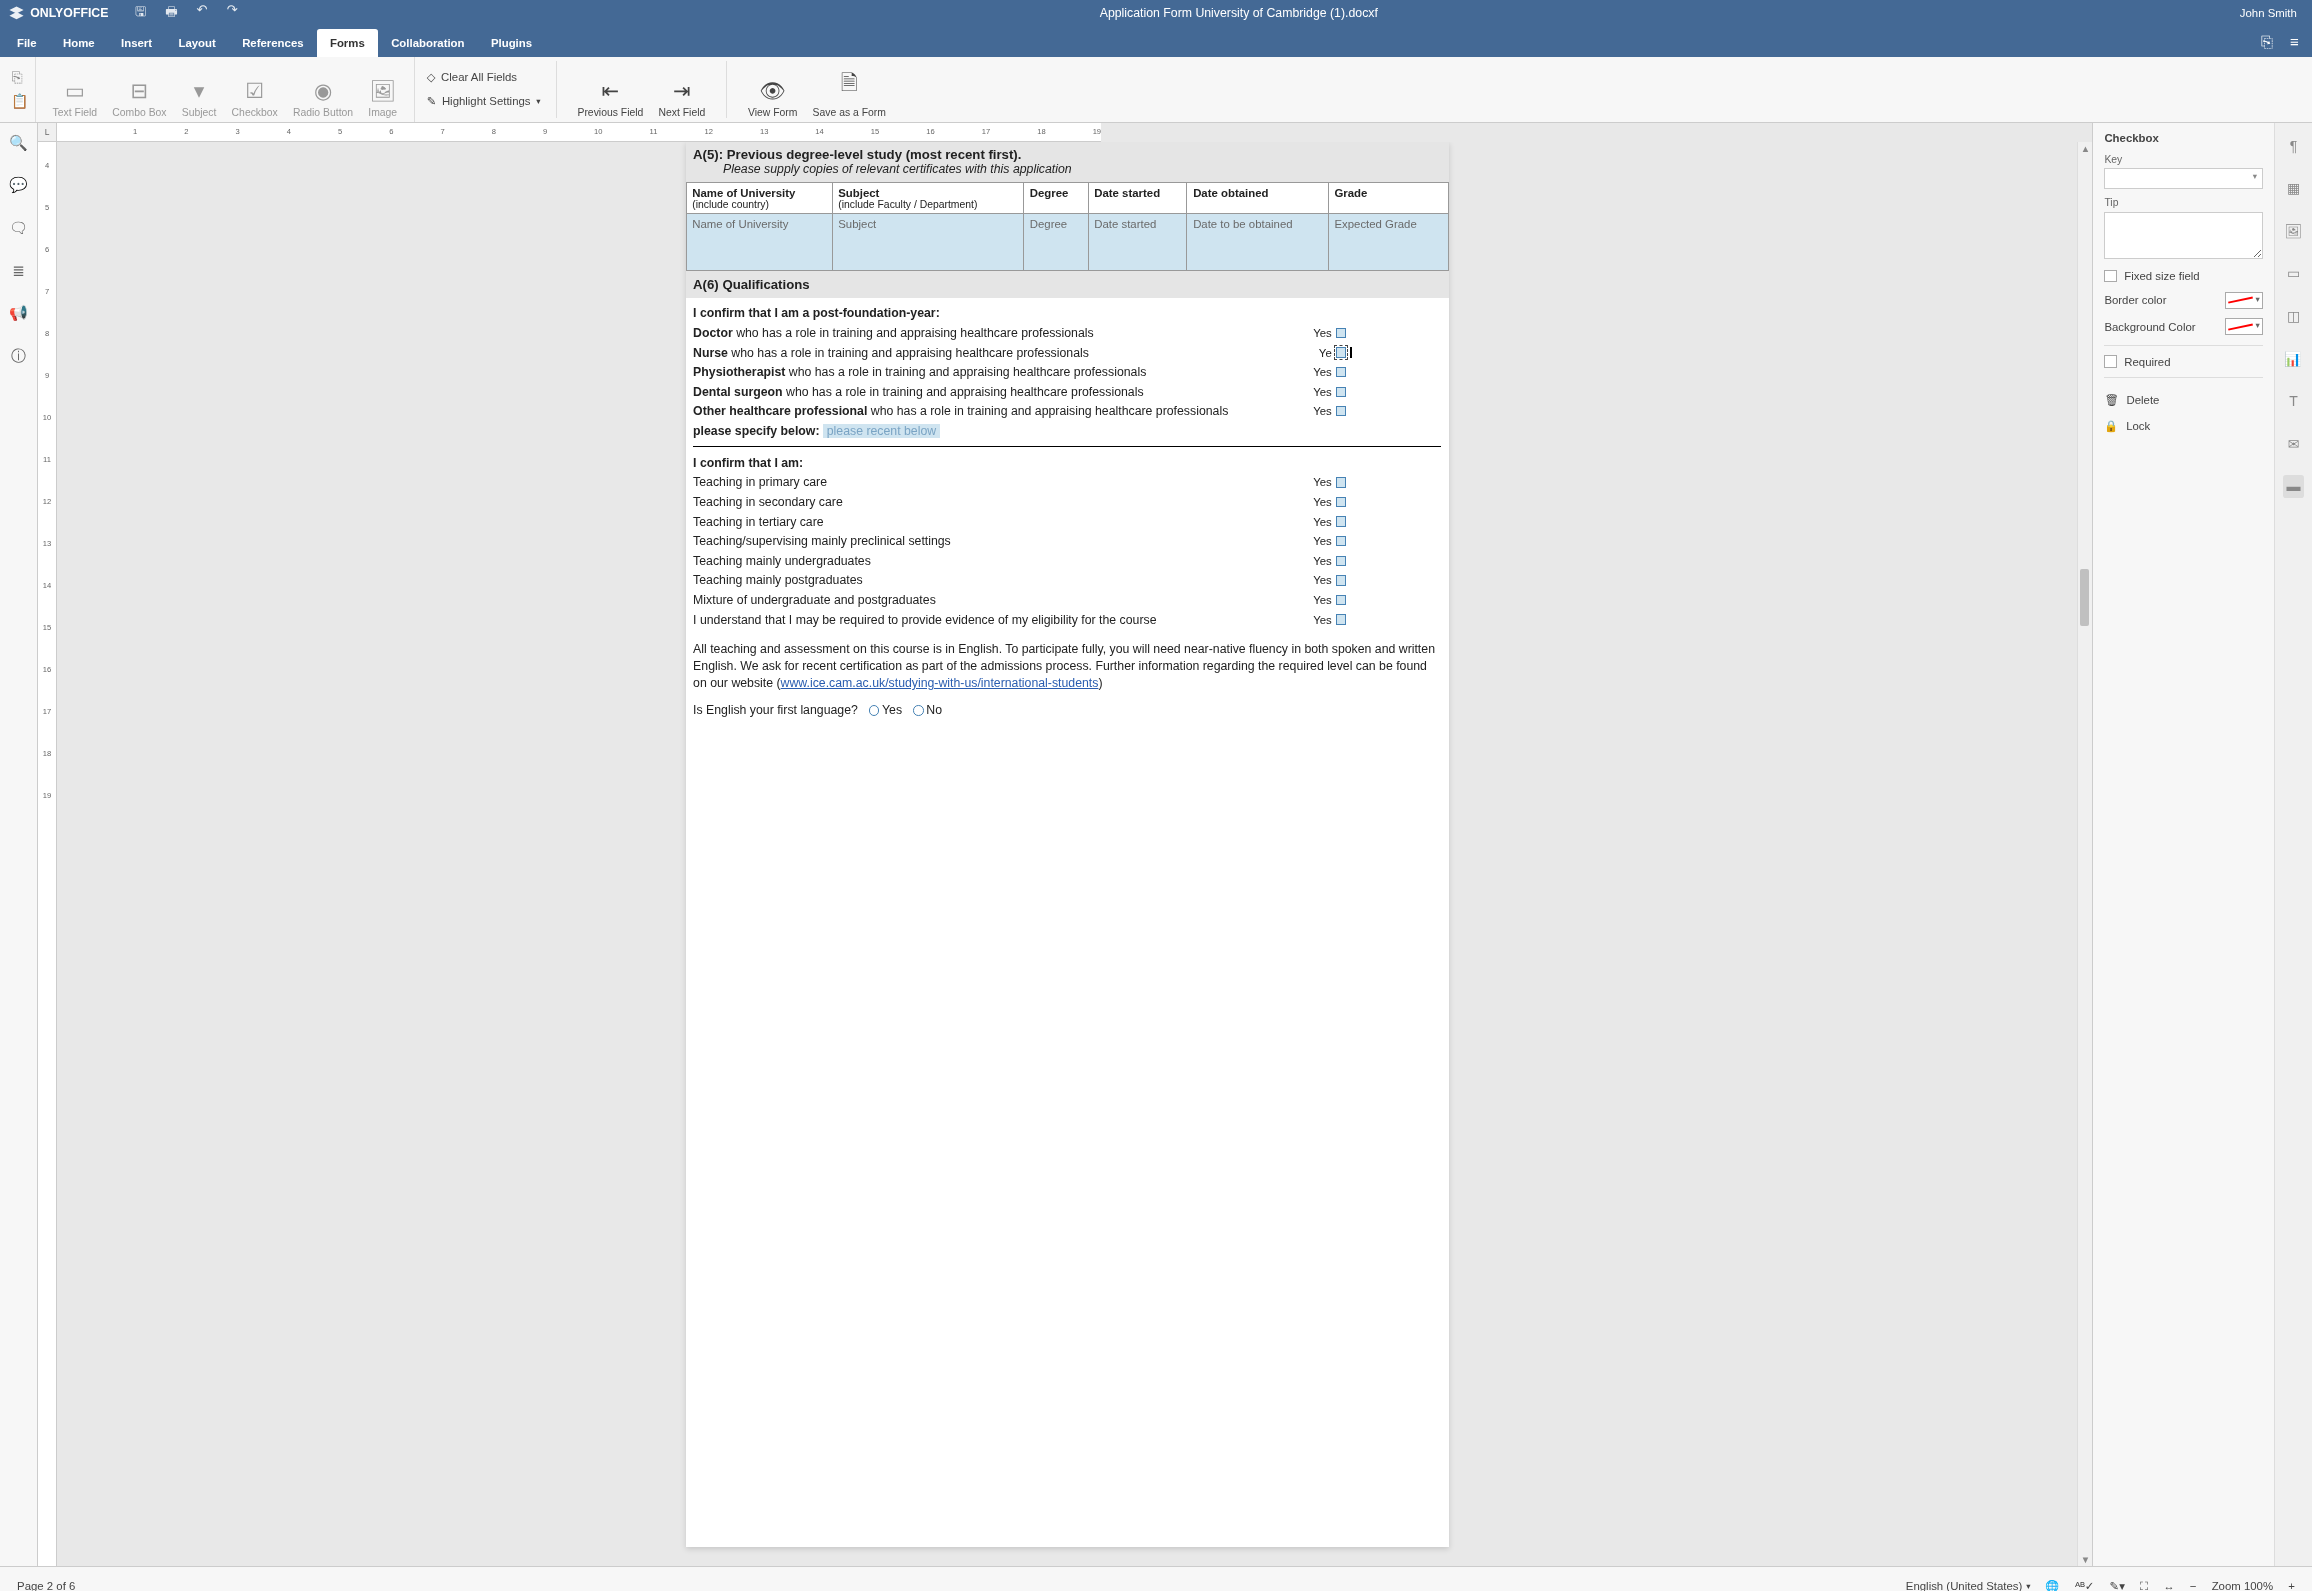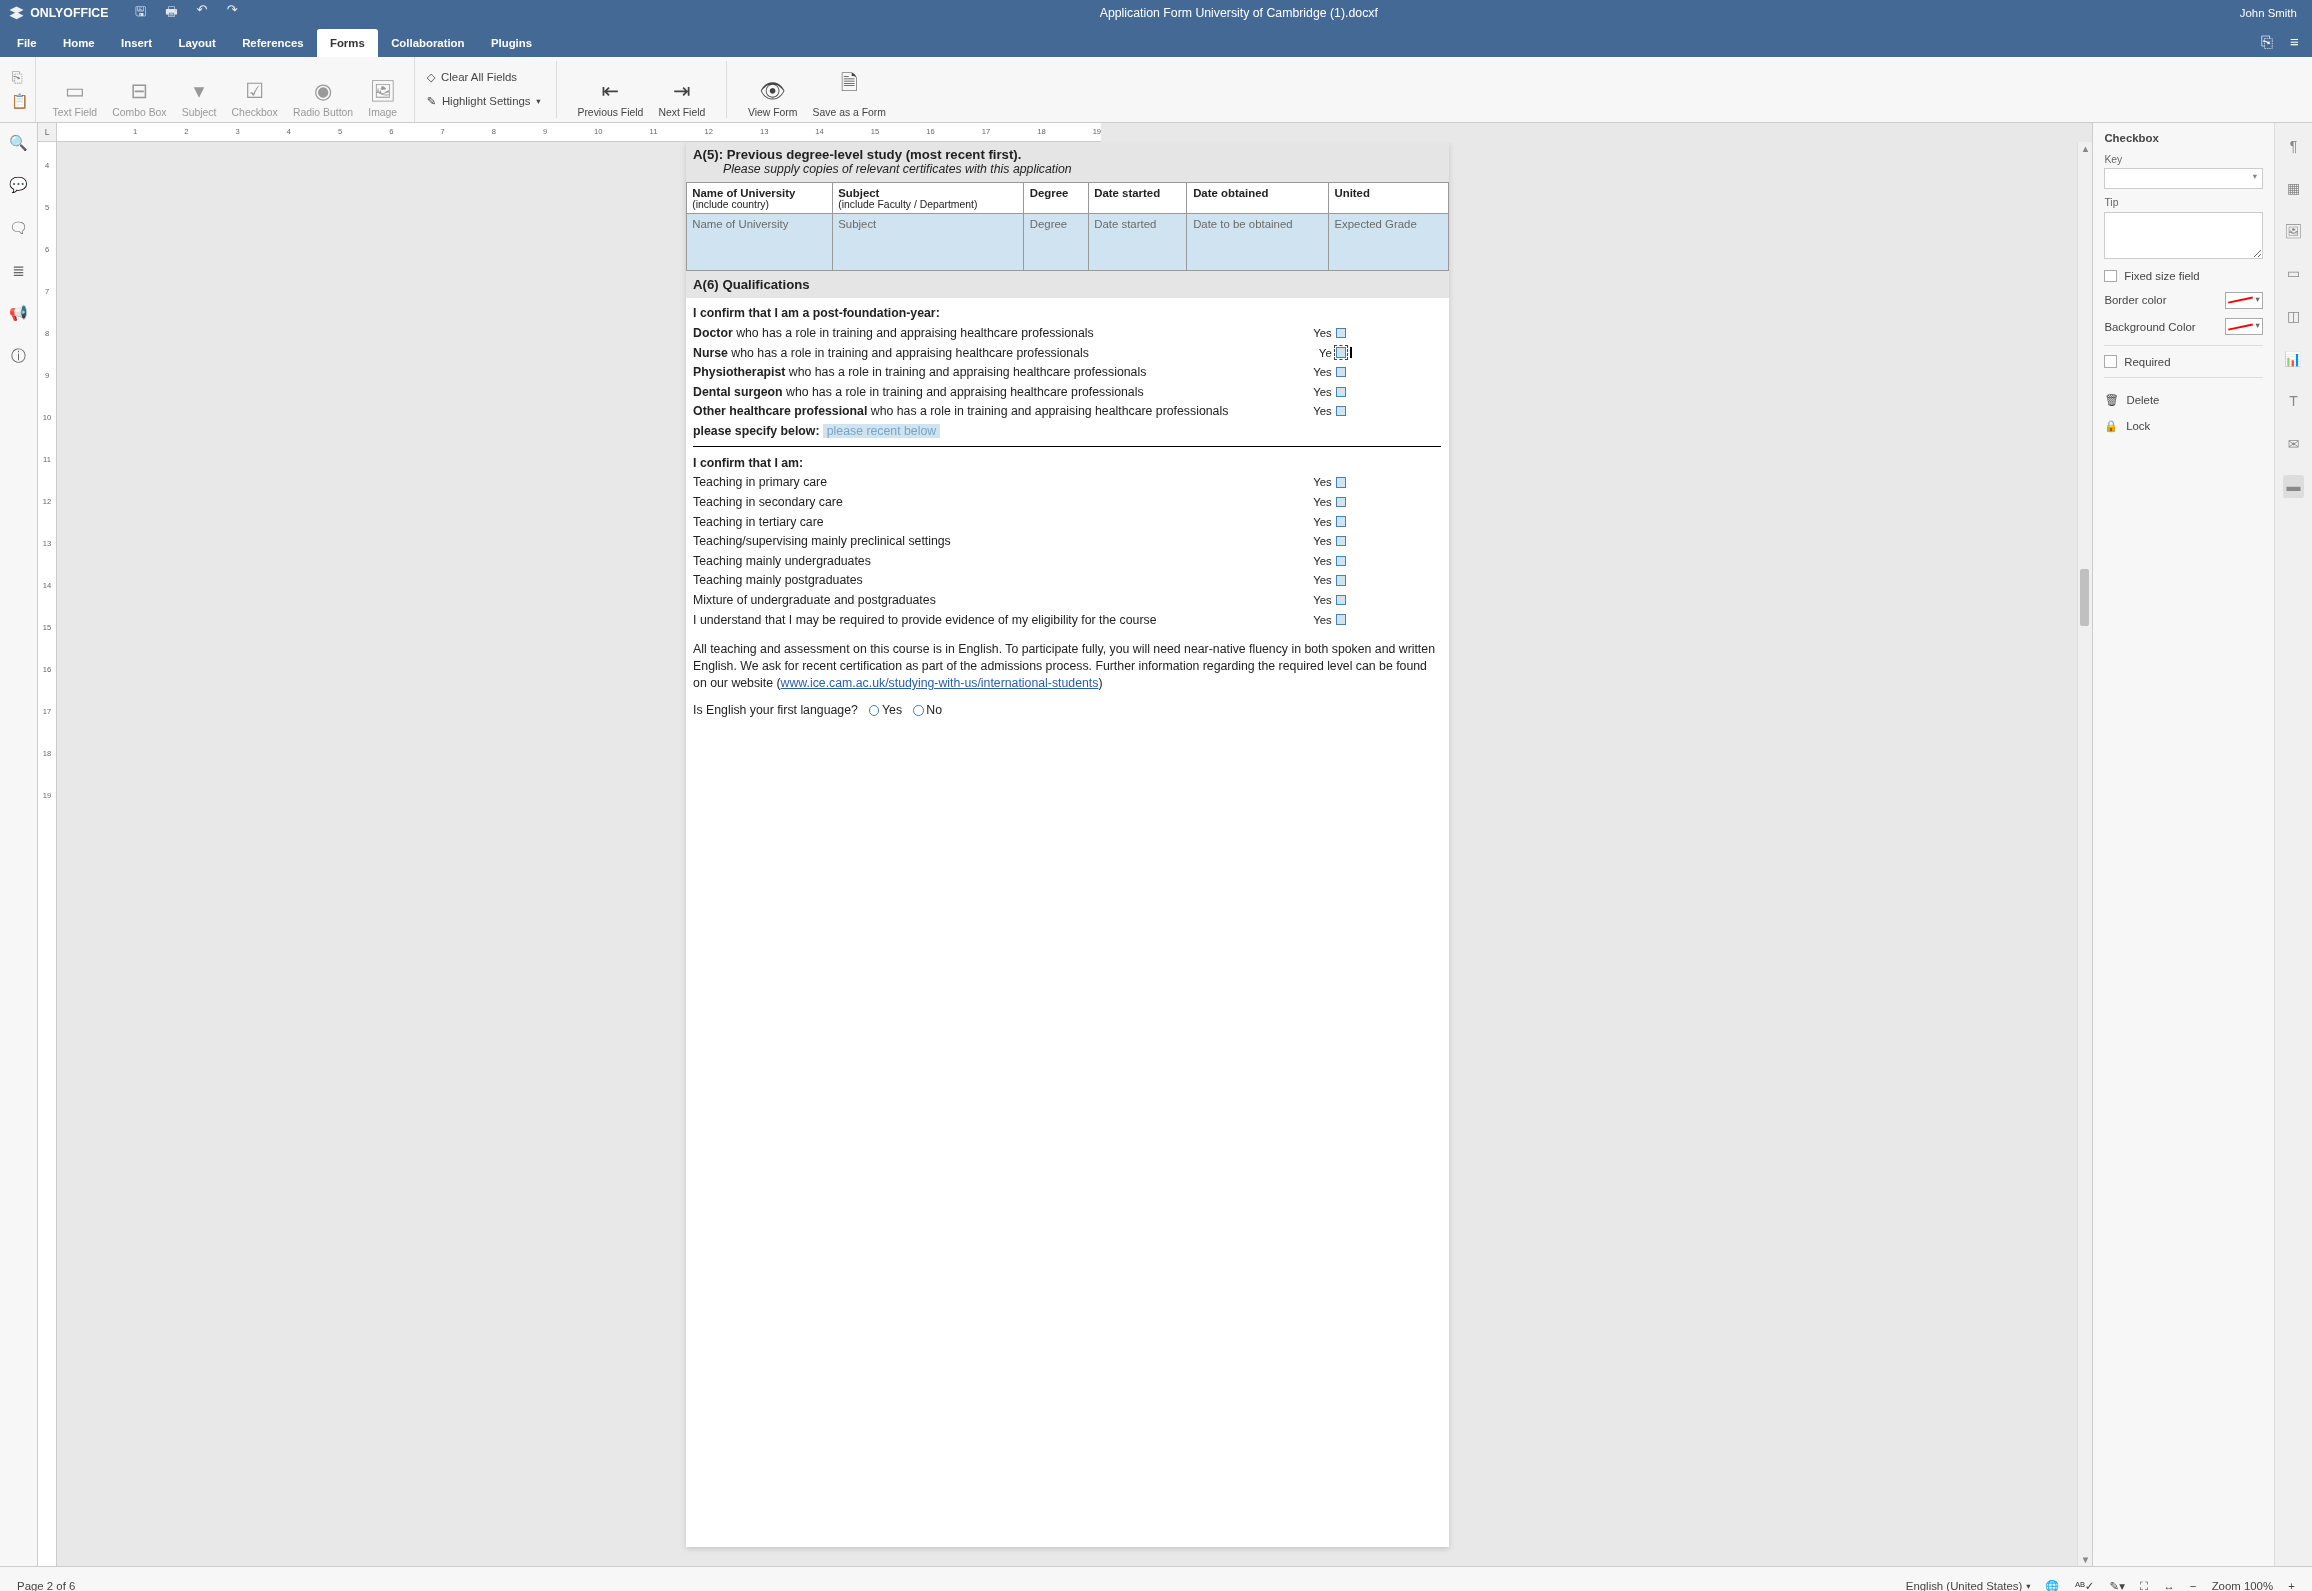--- a/index.html
+++ b/index.html
@@ -267,21 +267,21 @@
           </div>
 
           <table class="deg">
             <tbody>
                   <tr>
               <th><span>Name of University</span><span class="subh">(include country)</span></th>
               <th><span>Subject</span><span class="subh">(include Faculty / Department)</span></th>
               <th>Degree</th>
               <th>Date started</th>
               <th>Date obtained</th>
-              <th>United</th>
+              <th>Grade</th>
             </tr>
             <tr>
               <td class="entry">Name of University</td>
               <td class="entry">Subject</td>
               <td class="entry">Degree</td>
               <td class="entry">Date started</td>
               <td class="entry">Date to be obtained</td>
               <td class="entry">Expected Grade</td>
             </tr>
           </tbody>

